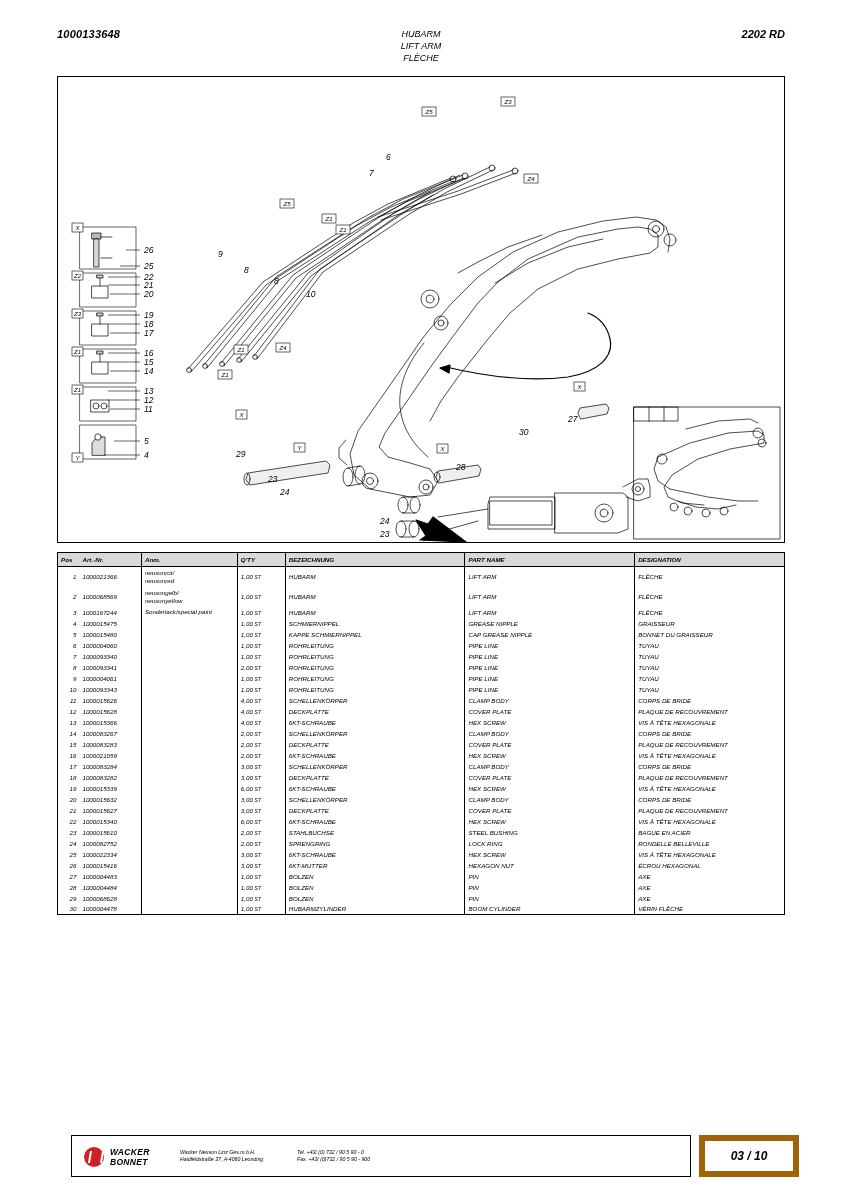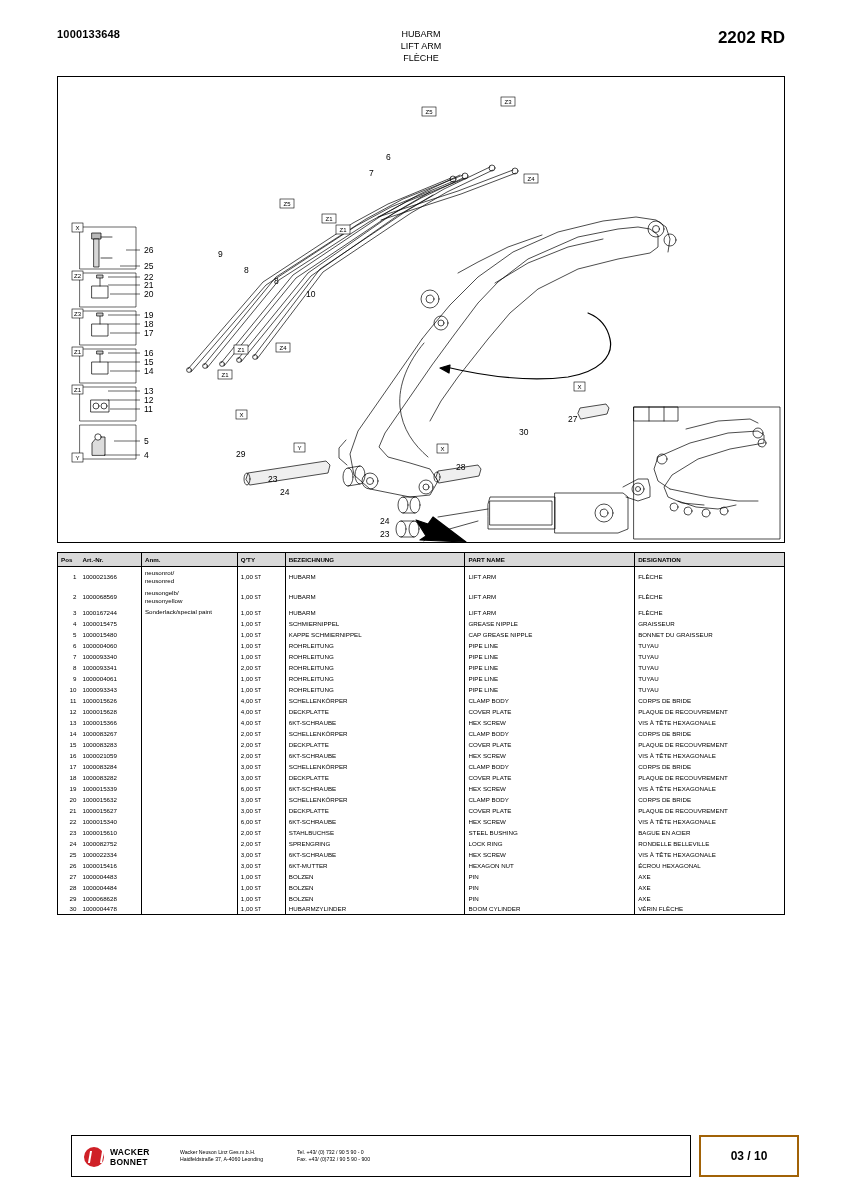--- a/index.html
+++ b/index.html
@@ -4,27 +4,27 @@
 <style>
   * { box-sizing: border-box; }
   html, body { margin: 0; padding: 0; }
   body {
     width: 842px; height: 1191px;
     background: #ffffff;
     font-family: "Liberation Sans", sans-serif;
     color: #000000;
     position: relative;
   }
-  .page { position: absolute; left: 0; top: 0; width: 842px; height: 1191px; }
+  .page { position: absolute; left: 0; top: 0; width: 842px; height: 1191px; font-style: italic; }
 
   
   .header { position: absolute; left: 57px; top: 28px; width: 728px; height: 40px; }
   .hdr-left { position: absolute; left: 0; top: 0; font-size: 11px; font-weight: bold; letter-spacing: .2px; }
   .hdr-center { position: absolute; left: 0; right: 0; top: 0; text-align: center; font-size: 9px; line-height: 12px; }
-  .hdr-right { position: absolute; right: 0; top: 0; font-size: 17px; font-weight: bold; }
+  .hdr-right { position: absolute; right: 0; top: 0; font-size: 11px; font-weight: bold; }
 
   
   .drawing { position: absolute; left: 57px; top: 76px; width: 728px; height: 467px; border: 1px solid #000; background: #fff; overflow: hidden; }
   .drawing svg { display: block; }
 
   
   .table-wrap { position: absolute; left: 57px; top: 552px; width: 728px; }
   table.parts { border-collapse: collapse; width: 728px; font-size: 6.2px; }
   table.parts th {
     background: #d9d9d9; border: 1px solid #000; font-weight: bold;
@@ -39,21 +39,21 @@
   .c-qty { width: 48px; }
   .c-bez { width: 180px; }
   .c-pn  { width: 170px; }
   .c-des { width: 150px; }
   .unit { font-size: 5px; }
   .small2 { line-height: 8px; }
 
   
   .footer { position: absolute; left: 57px; top: 1135px; width: 728px; height: 42px; margin-left: 14px; }
   .footer-box { position: absolute; left: 0; top: 0; width: 620px; height: 42px; border: 1px solid #000; }
-  .page-box { position: absolute; right: 0; top: 0; width: 100px; height: 42px; border: 2px solid #a16207; display: flex; align-items: center; justify-content: center; font-size: 12px; font-weight: bold; }
+  .page-box { position: absolute; right: 0; top: 0; width: 100px; height: 42px; border: 6px solid #a16207; display: flex; align-items: center; justify-content: center; font-size: 12px; font-weight: bold; }
   .logo-mark { position: absolute; left: 12px; top: 11px; width: 20px; height: 20px; border-radius: 50%; background: #cf2027; }
   .logo-mark:after { content: ""; position: absolute; left: 5px; top: 4px; width: 10px; height: 12px; border-left: 2px solid #fff; border-right: 2px solid #fff; transform: skewX(-10deg); }
   .logo-text { position: absolute; left: 38px; top: 11px; font-size: 8.5px; font-weight: bold; line-height: 10px; letter-spacing: .3px; }
   .addr { position: absolute; left: 108px; top: 13px; font-size: 5.2px; line-height: 7px; }
   .tel { position: absolute; left: 225px; top: 13px; font-size: 5.2px; line-height: 7px; }
 </style>
 </head>
 <body>
 
 <div class="page">

